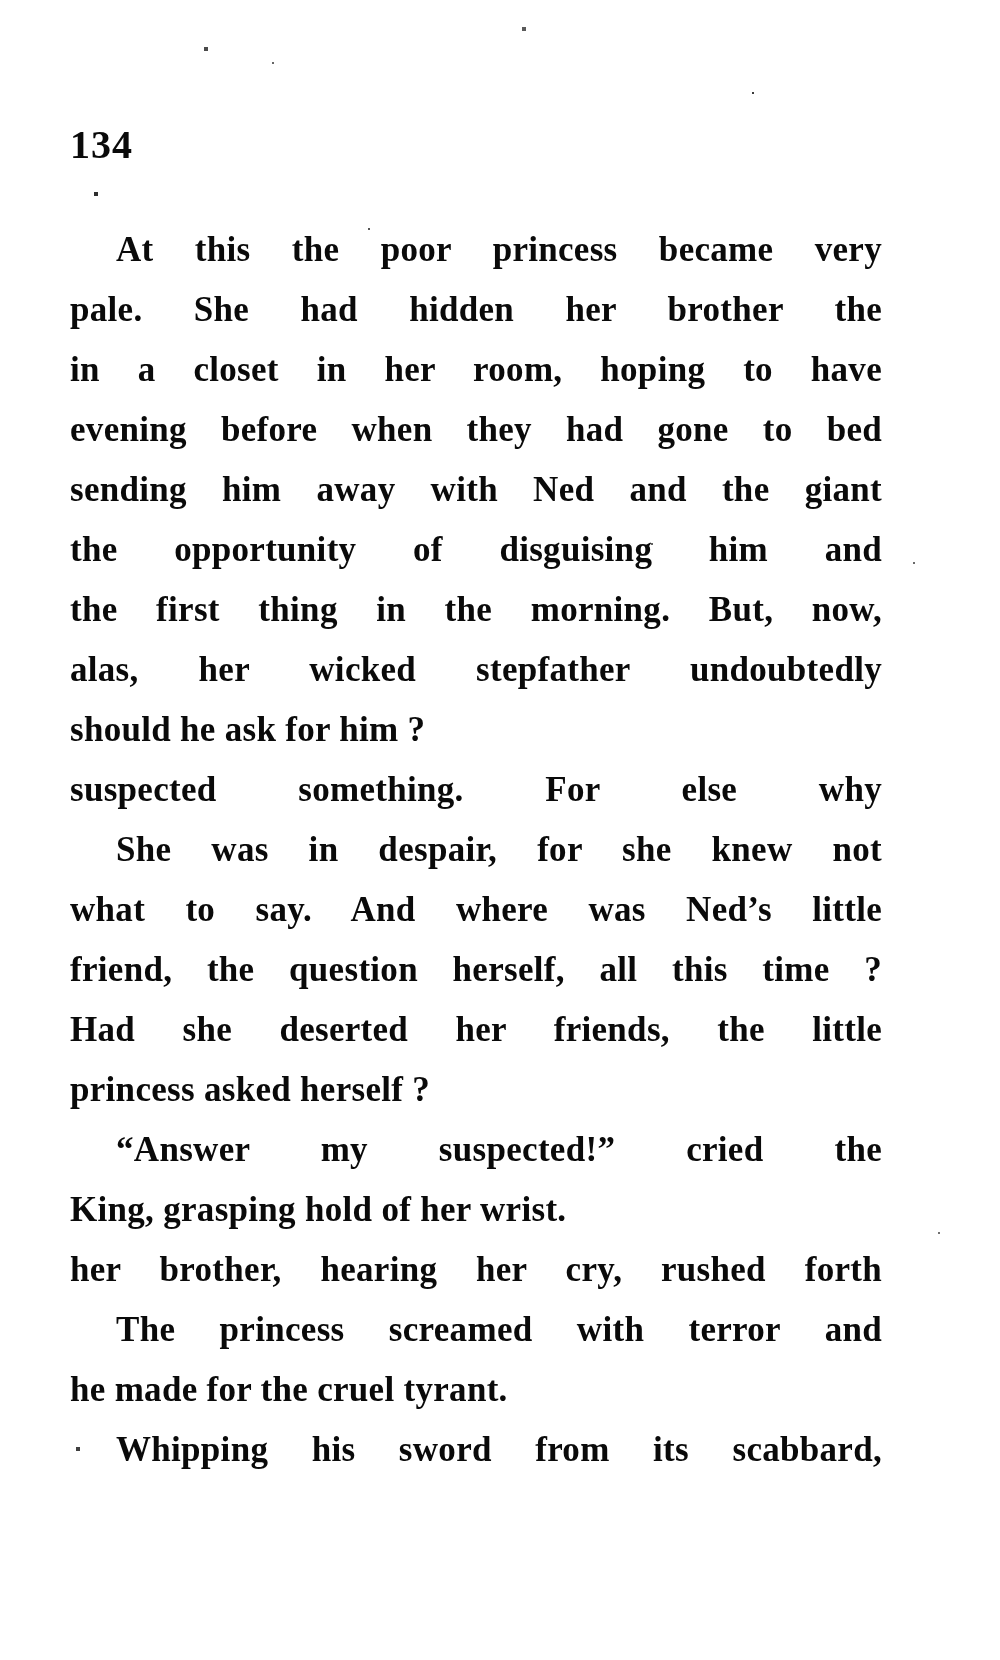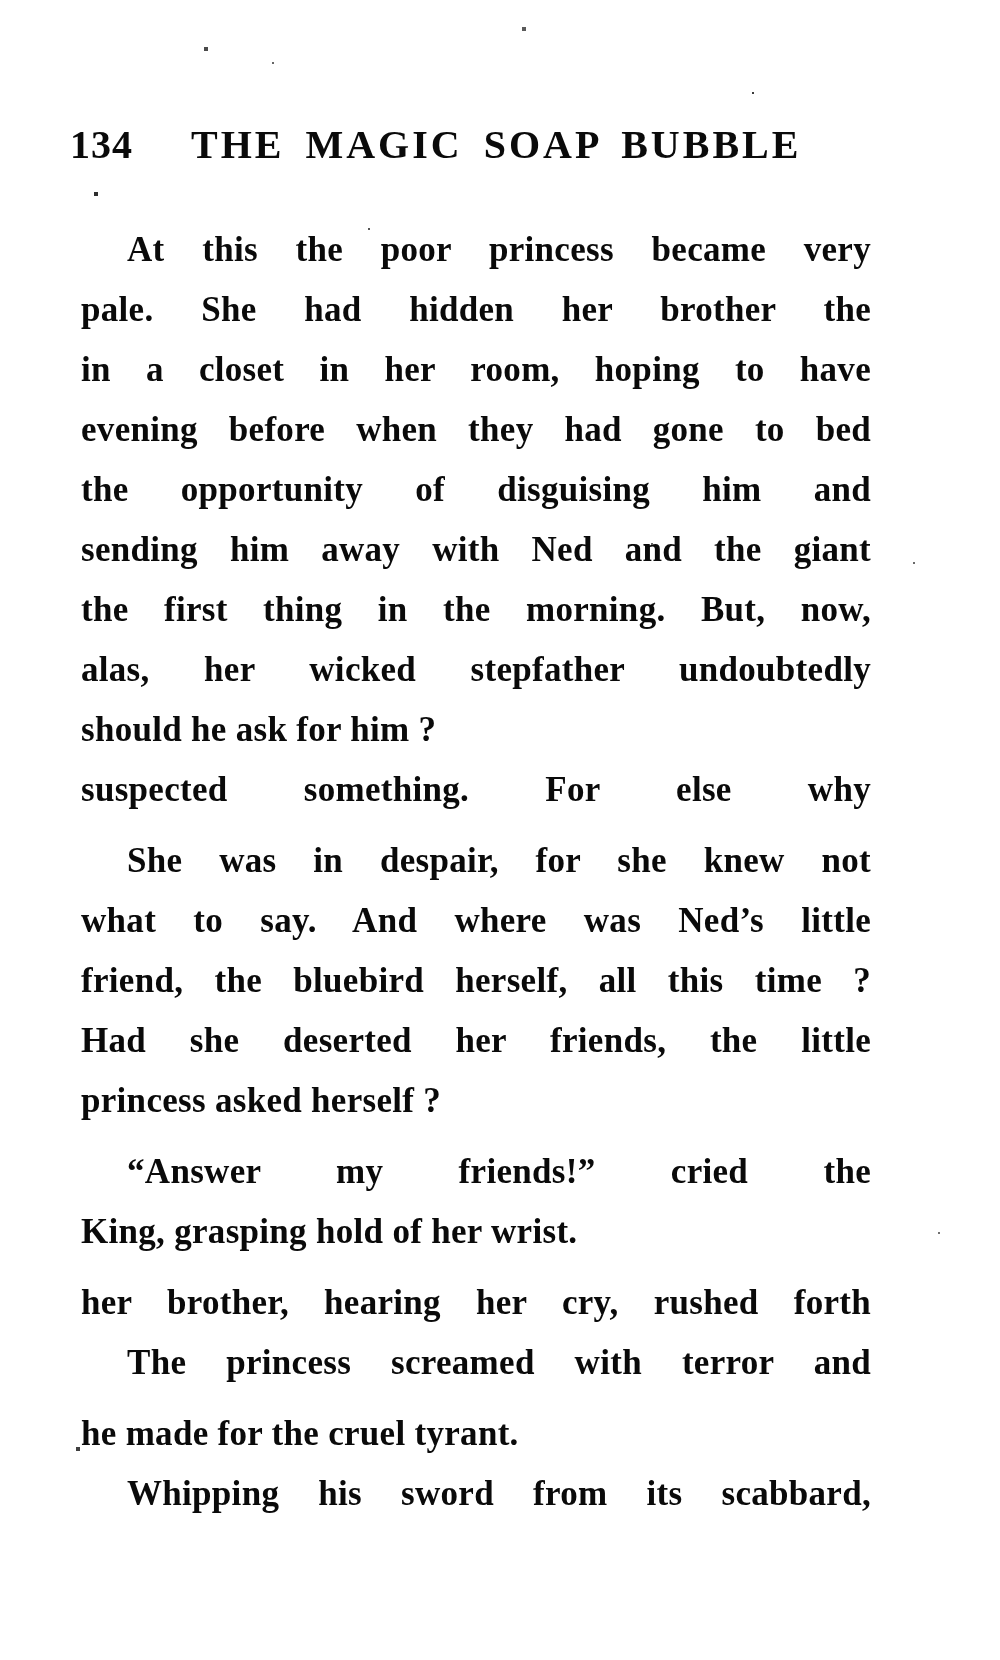--- a/index.html
+++ b/index.html
@@ -36,21 +36,21 @@
     word-spacing: 8px;
   }
   .text-block {
     width: 812px;
     margin-left: 70px;
     font-size: 35px;
     font-weight: bold;
     line-height: 60px;
     letter-spacing: 0.3px;
   }
-  .paragraph { margin: 11px; }
+  .paragraph { margin: 0; }
   .line {
     text-align: justify;
     text-align-last: justify;
     white-space: normal;
   }
   .line.last { text-align-last: left; }
   .line.first { text-indent: 46px; }
   
   .specks {
     position: absolute;
@@ -69,45 +69,44 @@
       77px 1448px 0 1px #3f3f3f,
       938px 1232px 0 0 #707070;
   }
 </style>
 </head>
 <body>
 
 <div class="page">
   <div class="running-head">
     <span class="pagenum">134</span>
-    <span class="title">THE MAGIC SOAP BUBBLE</span>
   </div>
 
   <div class="text-block" id="text-block">
       <div class="paragraph">
         <div class="line first">At this the poor princess became very</div>
         <div class="line">pale.  She had hidden her brother the</div>
         <div class="line">in a closet in her room, hoping to have</div>
         <div class="line">evening before when they had gone to bed</div>
+        <div class="line">sending him away with Ned and the giant</div>
         <div class="line">the opportunity of disguising him and</div>
-        <div class="line">sending him away with Ned and the giant</div>
         <div class="line">the first thing in the morning.  But, now,</div>
         <div class="line">alas, her wicked stepfather undoubtedly</div>
         <div class="line last">should he ask for him ?</div>
         <div class="line">suspected something.  For else why</div>
       </div>
       <div class="paragraph">
         <div class="line first">She was in despair, for she knew not</div>
         <div class="line">what to say.  And where was Ned’s little</div>
-        <div class="line">friend, the bluebird herself, all this time ?</div>
+        <div class="line">friend, the question herself, all this time ?</div>
         <div class="line">Had she deserted her friends, the little</div>
         <div class="line last">princess asked herself ?</div>
       </div>
       <div class="paragraph">
-        <div class="line first">“Answer my friends!” cried the</div>
+        <div class="line first">“Answer my suspected!” cried the</div>
         <div class="line last">King, grasping hold of her wrist.</div>
       </div>
       <div class="paragraph">
         <div class="line">her brother, hearing her cry, rushed forth</div>
         <div class="line first">The princess screamed with terror and</div>
       </div>
       <div class="paragraph">
         <div class="line last">he made for the cruel tyrant.</div>
         <div class="line first">Whipping his sword from its scabbard,</div>
       </div>

